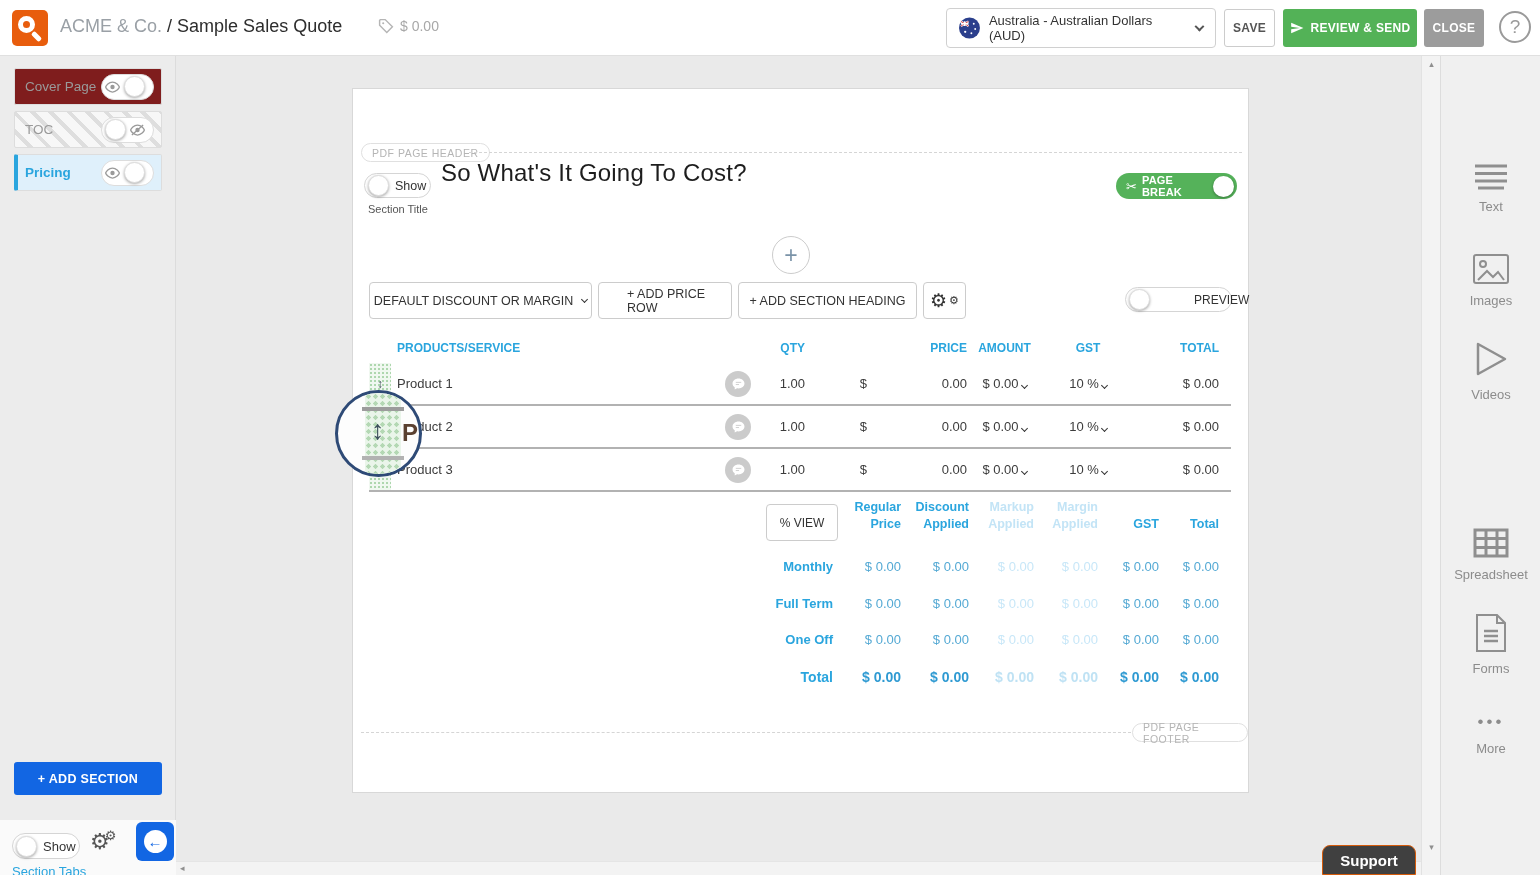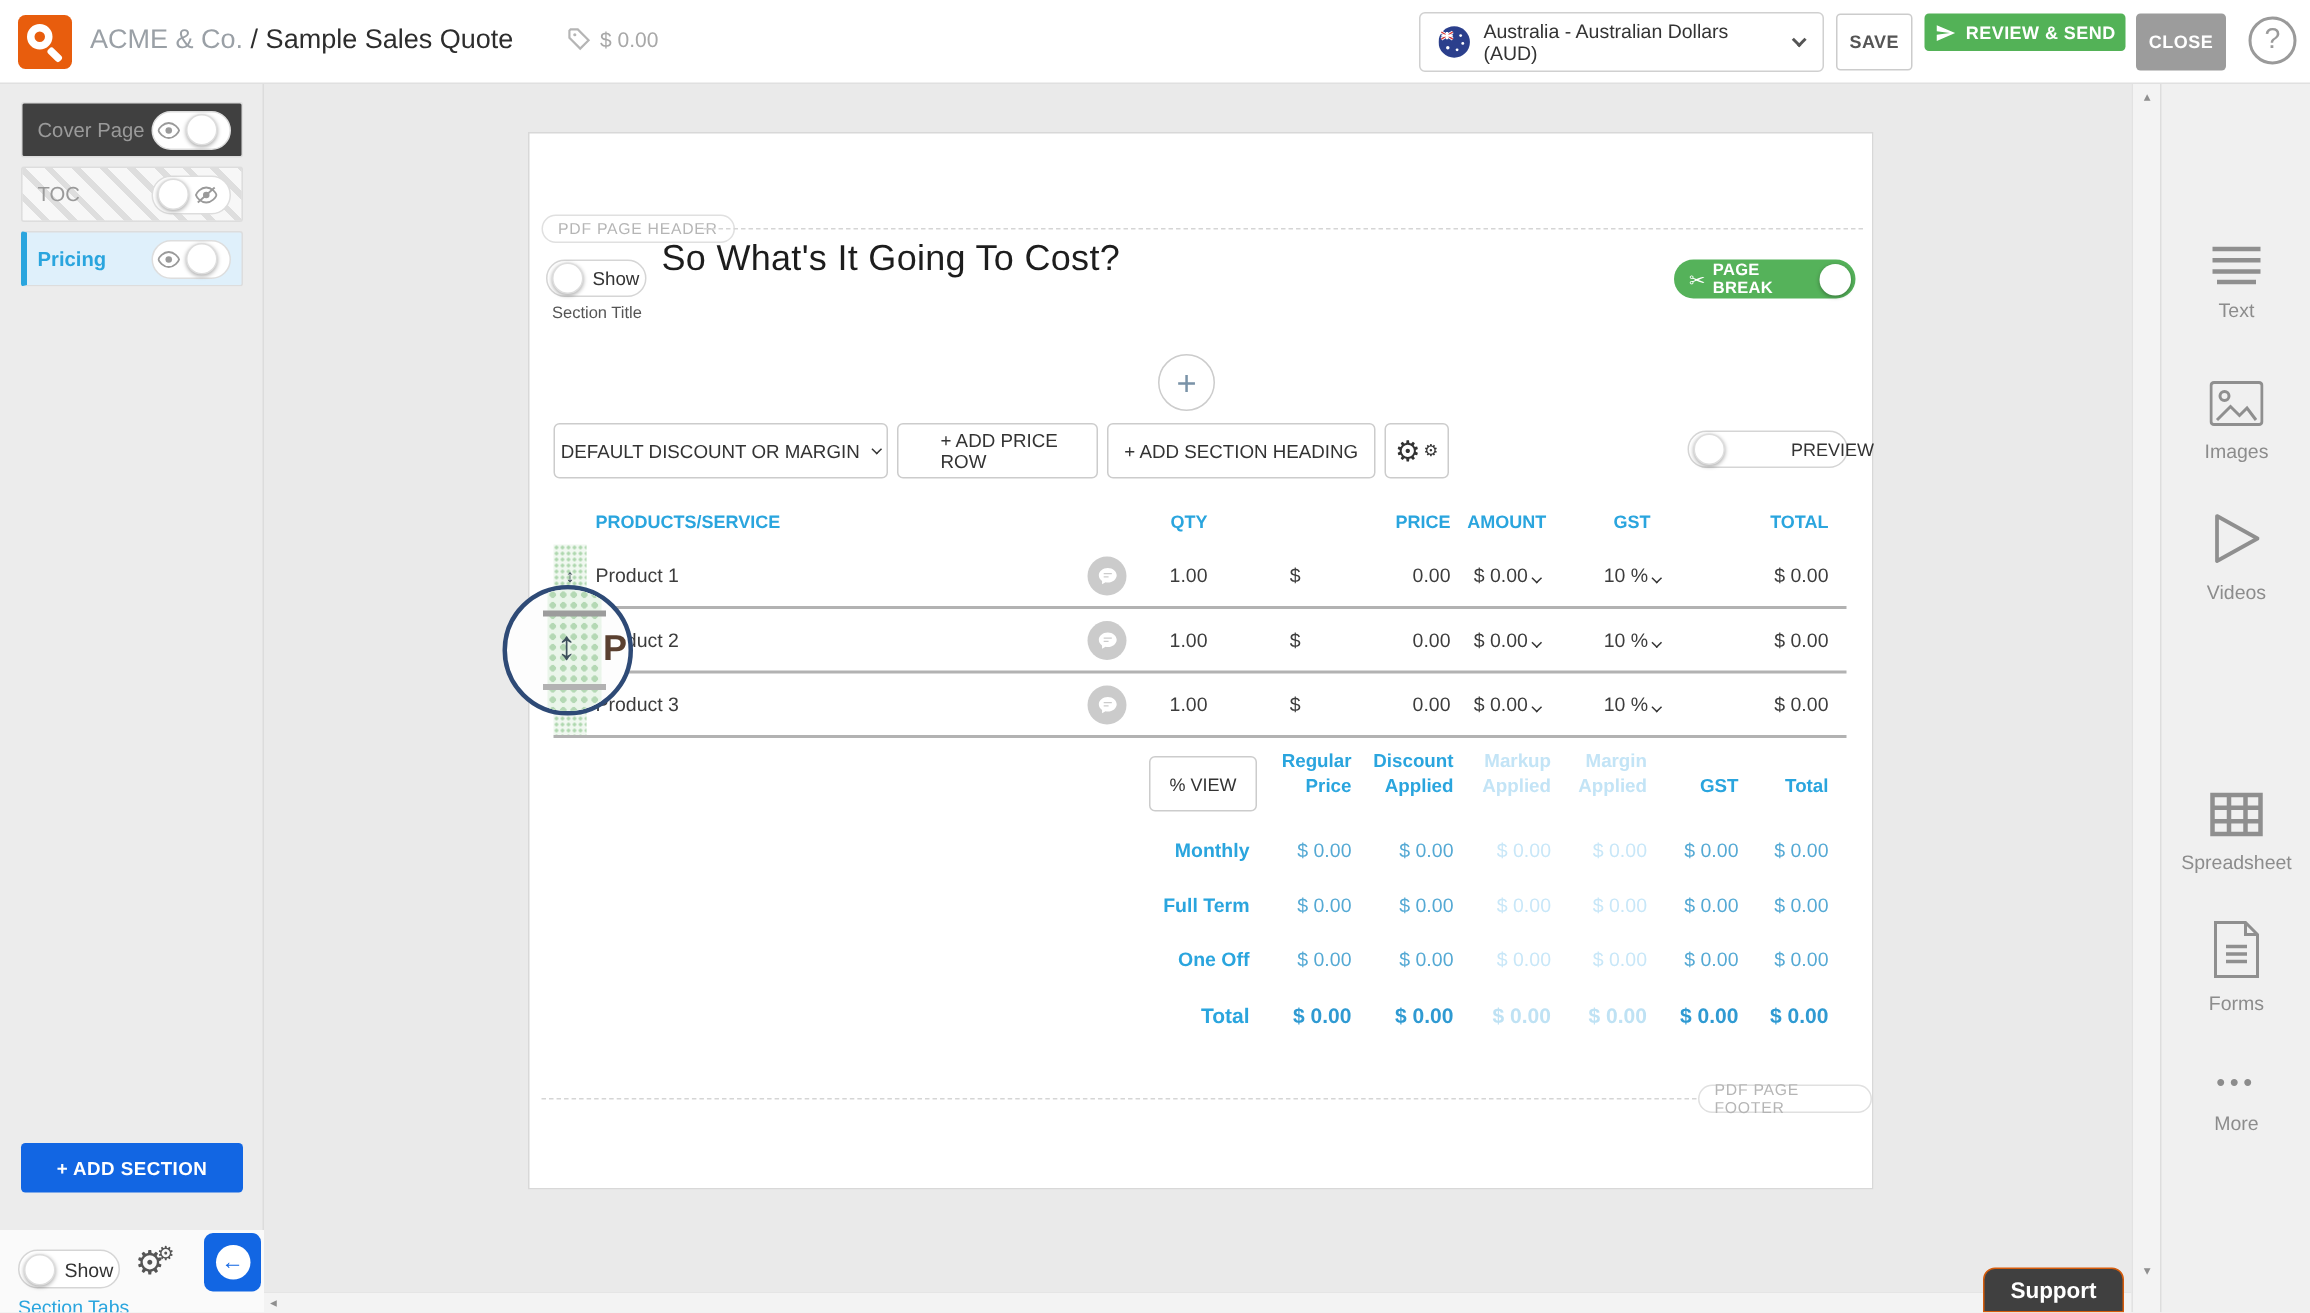--- a/index.html
+++ b/index.html
@@ -13,27 +13,27 @@
   .logo .handle { position:absolute; right:6px; bottom:7px; width:11px; height:5px; background:#fff; transform:rotate(45deg); border-radius:2px; }
   .crumb { position:absolute; left:60px; top:16px; font-size:18px; color:#2d2d2d; white-space:nowrap; }
   .crumb .muted { color:#9aa0a6; }
   .pricetag { position:absolute; left:378px; top:18px; display:flex; align-items:center; gap:6px; color:#a8a8a8; font-size:14px; }
   .cur-box { position:absolute; left:946px; top:8px; width:270px; height:40px; border:1px solid #d0d0d0; border-radius:4px; background:#fff; display:flex; align-items:center; gap:9px; padding:0 12px; cursor:pointer; }
   .cur-box .lbl { font-size:13px; color:#333; }
   .chev { display:inline-block; width:7px; height:7px; border-right:2px solid #555; border-bottom:2px solid #555; transform:rotate(45deg); margin-left:5px; margin-top:-3px; }
   .chev.sm { width:5px; height:5px; border-width:1.6px; border-color:#333; margin-left:3px; }
   .btn { display:flex; align-items:center; justify-content:center; border-radius:3px; cursor:pointer; font-size:12px; font-weight:bold; letter-spacing:.3px; }
   .btn-save { position:absolute; left:1224px; top:9px; width:51px; height:38px; background:#fff; border:1px solid #ccc; color:#555; }
-  .btn-send { position:absolute; left:1283px; top:9px; width:134px; height:25px; background:#53b257; color:#fff; gap:7px; }
+  .btn-send { position:absolute; left:1283px; top:9px; width:134px; height:38px; background:#53b257; color:#fff; gap:7px; }
   .btn-close { position:absolute; left:1424px; top:9px; width:60px; height:38px; background:#9c9c9c; color:#fff; }
   .help { position:absolute; left:1499px; top:11px; width:32px; height:32px; border:2px solid #9a9a9a; border-radius:50%; color:#9a9a9a; font-size:19px; display:flex; align-items:center; justify-content:center; cursor:pointer; }
 
   
   .lsidebar { position:absolute; left:0; top:56px; width:176px; height:764px; background:#ececec; border-right:1px solid #dcdcdc; z-index:10; }
-  .sec-item { position:absolute; left:14px; width:148px; height:37px; background:#404040; border:1px solid #ddd; border-radius:2px; display:flex; align-items:center; justify-content:space-between; padding:0 7px 0 10px; cursor:pointer; }
+  .sec-item { position:absolute; left:14px; width:148px; height:37px; background:#7f1d1d; border:1px solid #ddd; border-radius:2px; display:flex; align-items:center; justify-content:space-between; padding:0 7px 0 10px; cursor:pointer; }
   .sec-item .lab { font-size:13.5px; color:#9a9a9a; }
   .sec-item.striped { background:repeating-linear-gradient(45deg,#f7f7f7 0 9px,#dedede 9px 13px); }
   .sec-item.active { background:#dff0fb; border-left:4px solid #2aa5de; padding-left:7px; }
   .sec-item.active .lab { color:#2aa5de; font-weight:bold; }
   .mini-toggle { width:53px; height:26px; background:#fff; border:1px solid #ddd; border-radius:14px; display:flex; align-items:center; padding:0 3px; gap:4px; }
   .knob { width:21px; height:21px; background:#fff; border-radius:50%; border:1px solid #ddd; box-shadow:0 1px 3px rgba(0,0,0,.35); flex:0 0 auto; }
   .btn-addsection { position:absolute; left:14px; top:706px; width:148px; height:33px; background:#1266e3; color:#fff; border-radius:3px; font-size:12.5px; }
 
   
   .bl-panel { position:absolute; left:0; top:820px; width:176px; height:55px; background:#fafafa; z-index:11; }

